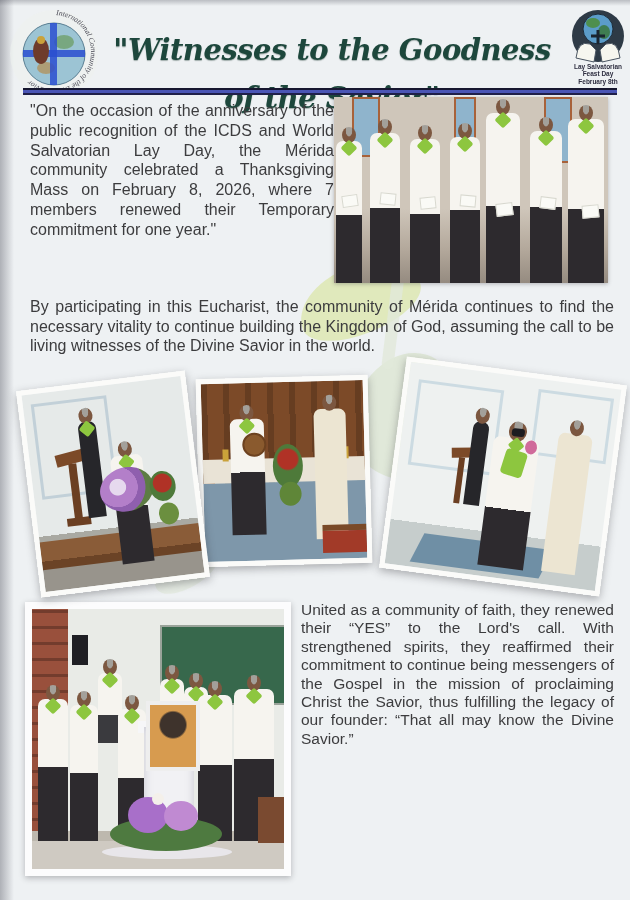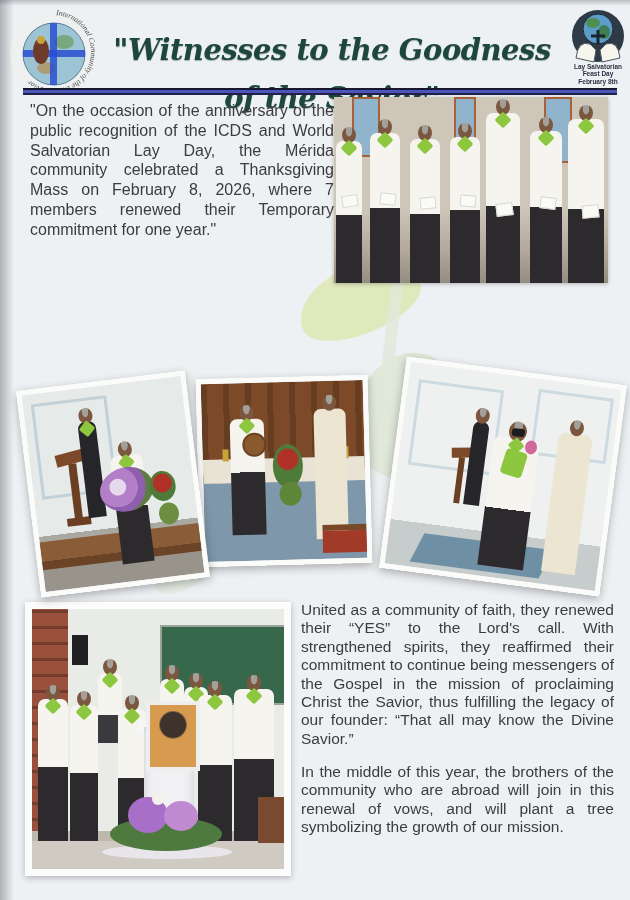--- a/index.html
+++ b/index.html
@@ -108,20 +108,21 @@
     <div class="fig" style="left:234px;top:22px;width:36px;height:164px;background:linear-gradient(#f6f4ef 0 55%,#2d2a2e 55%);"></div>
     <div class="paper" style="left:8px;top:98px;width:14px;height:10px;transform:rotate(-8deg);"></div>
     <div class="paper" style="left:46px;top:96px;width:14px;height:10px;transform:rotate(6deg);"></div>
     <div class="paper" style="left:86px;top:100px;width:14px;height:10px;transform:rotate(-6deg);"></div>
     <div class="paper" style="left:126px;top:98px;width:14px;height:10px;transform:rotate(5deg);"></div>
     <div class="paper" style="left:162px;top:106px;width:15px;height:11px;transform:rotate(-7deg);"></div>
     <div class="paper" style="left:206px;top:100px;width:14px;height:10px;transform:rotate(7deg);"></div>
     <div class="paper" style="left:248px;top:108px;width:15px;height:11px;transform:rotate(-5deg);"></div>
   </div>
 
+  <p class="abs para" id="para-eucharist">By participating in this Eucharist, the community of Mérida continues to find the necessary vitality to continue building the Kingdom of God, assuming the call to be living witnesses of the Divine Savior in the world.</p>
 
   <div class="abs photo framed" style="left:28px;top:380px;width:160px;height:198px;transform:rotate(-7deg);z-index:3;background:linear-gradient(#e6eae9 0 72%,#a9a9a2 72% 86%,#98948c 86%);">
     <div class="abs" style="left:8px;top:10px;width:70px;height:90px;border:3px solid #c2d0d8;"></div>
     <div class="abs" style="left:0;top:148px;width:160px;height:28px;background:linear-gradient(#8a5c38 0 70%,#6b4326 70%);"></div>
     <div class="abs" style="left:26px;top:62px;width:30px;height:12px;background:#7c4a28;transform:rotate(-8deg);"></div>
     <div class="abs" style="left:38px;top:74px;width:8px;height:58px;background:#6b3f22;"></div>
     <div class="abs" style="left:30px;top:128px;width:24px;height:8px;background:#6b3f22;"></div>
     <div class="fig" style="left:52px;top:34px;width:18px;height:96px;background:#26262a;"></div>
     <div class="fig" style="left:80px;top:72px;width:32px;height:108px;background:linear-gradient(#f6f4ef 0 48%,#2d2a2e 48%);"></div>
     <div class="abs" style="left:66px;top:84px;width:54px;height:44px;border-radius:50%;transform:rotate(-8deg);background:radial-gradient(circle at 35% 40%,#e6d9ee 0 18%,#b37fc9 20% 45%,#8f5fae 46% 62%,#5d7c44 64% 100%);"></div>
@@ -179,15 +180,14 @@
       <div class="abs" style="left:70px;top:236px;width:130px;height:14px;border-radius:50%;background:#e8e6ea;z-index:3;"></div>
       <div class="abs" style="left:78px;top:208px;width:112px;height:34px;border-radius:50%;background:#4e7a40;z-index:4;"></div>
       <div class="abs" style="left:96px;top:188px;width:40px;height:36px;border-radius:50%;background:#a86fc9;z-index:5;"></div>
       <div class="abs" style="left:132px;top:192px;width:34px;height:30px;border-radius:50%;background:#c08ad2;z-index:5;"></div>
       <div class="abs" style="left:120px;top:184px;width:12px;height:12px;border-radius:50%;background:#f4f0ea;z-index:6;"></div>
       <div class="abs" style="left:226px;top:188px;width:26px;height:46px;background:#7a4a30;"></div>
     </div>
   </div>
 
   <p class="abs para" id="para-united">United as a community of faith, they renewed their “YES” to the Lord's call. With strengthened spirits, they reaffirmed their commitment to continue being messengers of the Gospel in the mission of proclaiming Christ the Savior, thus fulfilling the legacy of our founder: “That all may know the Divine Savior.”</p>
-  <p class="abs para" id="para-future">In the middle of this year, the brothers of the community who are abroad will join in this renewal of vows, and will plant a tree symbolizing the growth of our mission.</p>
 
 </div>
 
 </body></html>

